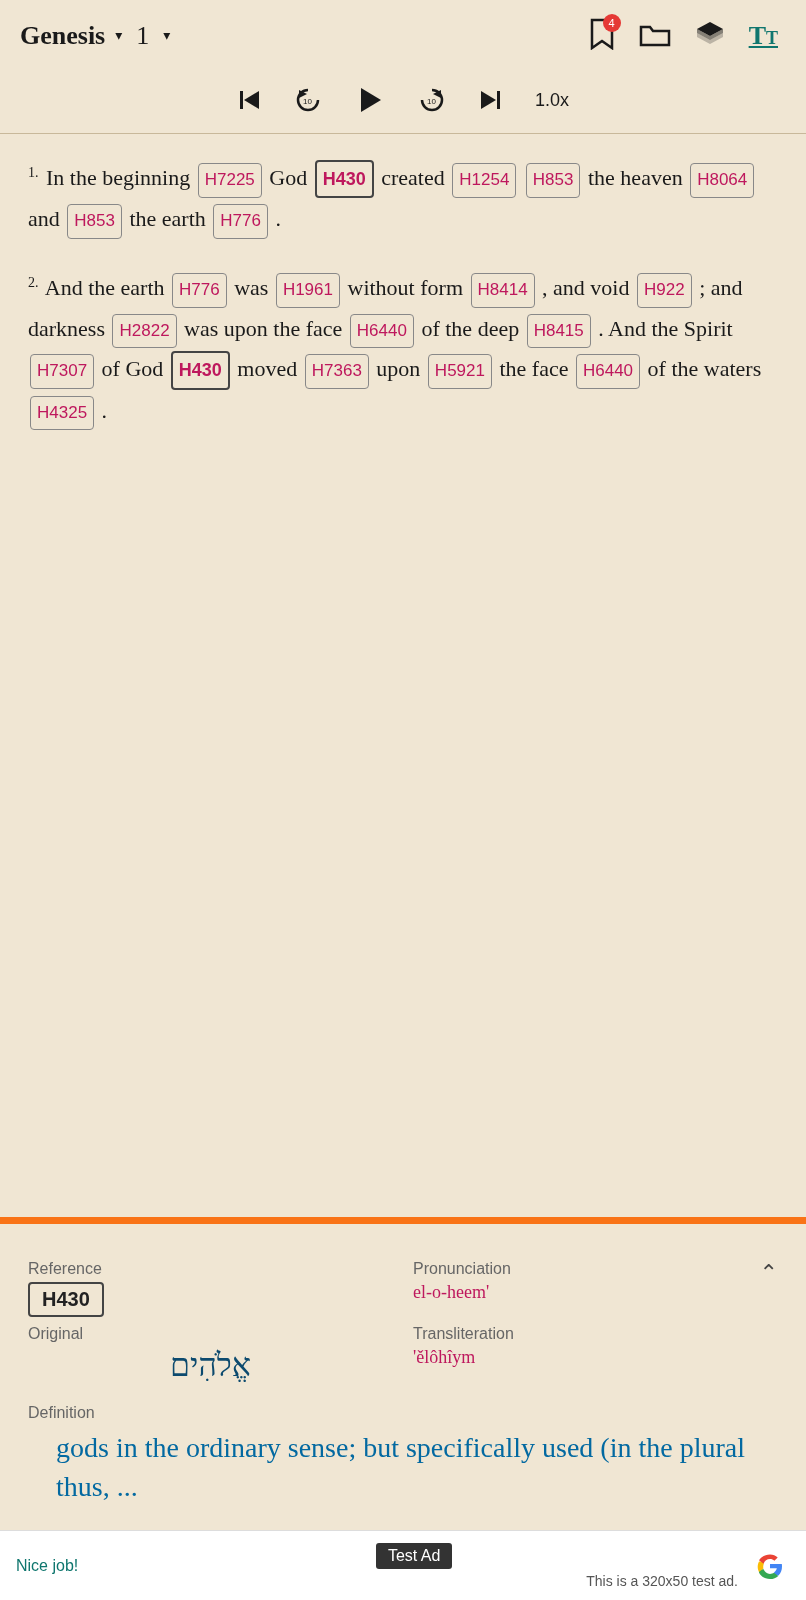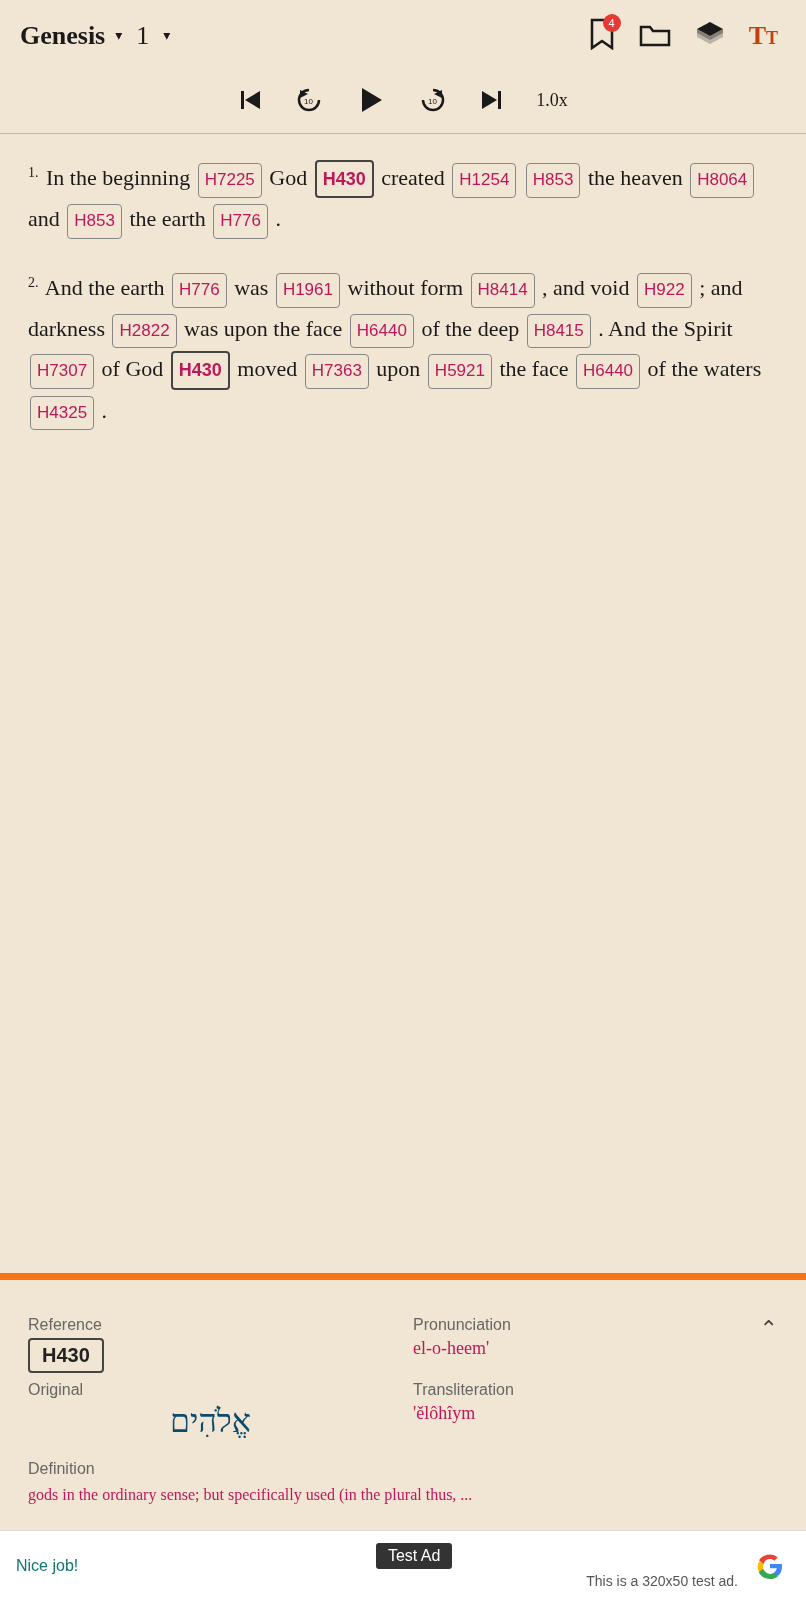--- a/index.html
+++ b/index.html
@@ -84,21 +84,21 @@
       color: #1a1a1a;
       font-size: 22px;
       display: flex;
       align-items: center;
     }
 
     .speed-label {
       font-size: 18px;
       font-weight: 500;
       color: #1a1a1a;
-      font-family: Liberation Serif, serif;
+      font-family: Liberation Sans, sans-serif;
     }
 
     
     .content {
       padding: 24px 28px;
       flex: 1;
       line-height: 1.75;
     }
 
     .verse {
@@ -192,23 +192,24 @@
 
     .def-label {
       font-size: 16px;
       color: #666;
       margin-top: 16px;
       margin-bottom: 6px;
       font-family: sans-serif;
     }
 
     .def-text {
-      font-size: 16px;
-      color: #be185d;
+      font-size: 28px;
+      color: #0369a1;
       line-height: 1.4;
+      margin-left: 28px;
     }
 
     
     .ad-bar {
       background: #fff;
       display: flex;
       align-items: center;
       padding: 10px 16px;
       gap: 12px;
       border-top: 1px solid #ddd;
@@ -270,21 +271,21 @@
 
   <button class="icon-btn">
     <svg width="30" height="30" viewBox="0 0 30 30">
       <polygon points="15,3 28,10 15,17 2,10" fill="#1a1a1a"></polygon>
       <polygon points="15,17 28,10 28,14 15,21 2,14 2,10" fill="#1a1a1a" opacity="0.5"></polygon>
       <polygon points="15,21 28,14 28,18 15,25 2,18 2,14" fill="#1a1a1a" opacity="0.25"></polygon>
     </svg>
   </button>
 
   <button class="icon-btn">
-    <span style="font-size:26px;font-weight:bold;font-family:serif;color:#c2410c;">T<span style="font-size:18px;">T</span></span>
+    <span style="font-size:26px;font-weight:bold;font-family:serif;color:#0f766e;text-decoration:underline;">T<span style="font-size:18px;">T</span></span>
   </button>
 </div>
 
 <div class="playback-bar">
   <button class="pb-btn">
     <svg width="24" height="24" viewBox="0 0 24 24">
       <rect x="3" y="3" width="3" height="18" fill="#1a1a1a"></rect>
       <polygon points="22,3 22,21 7,12" fill="#1a1a1a"></polygon>
     </svg>
   </button>

